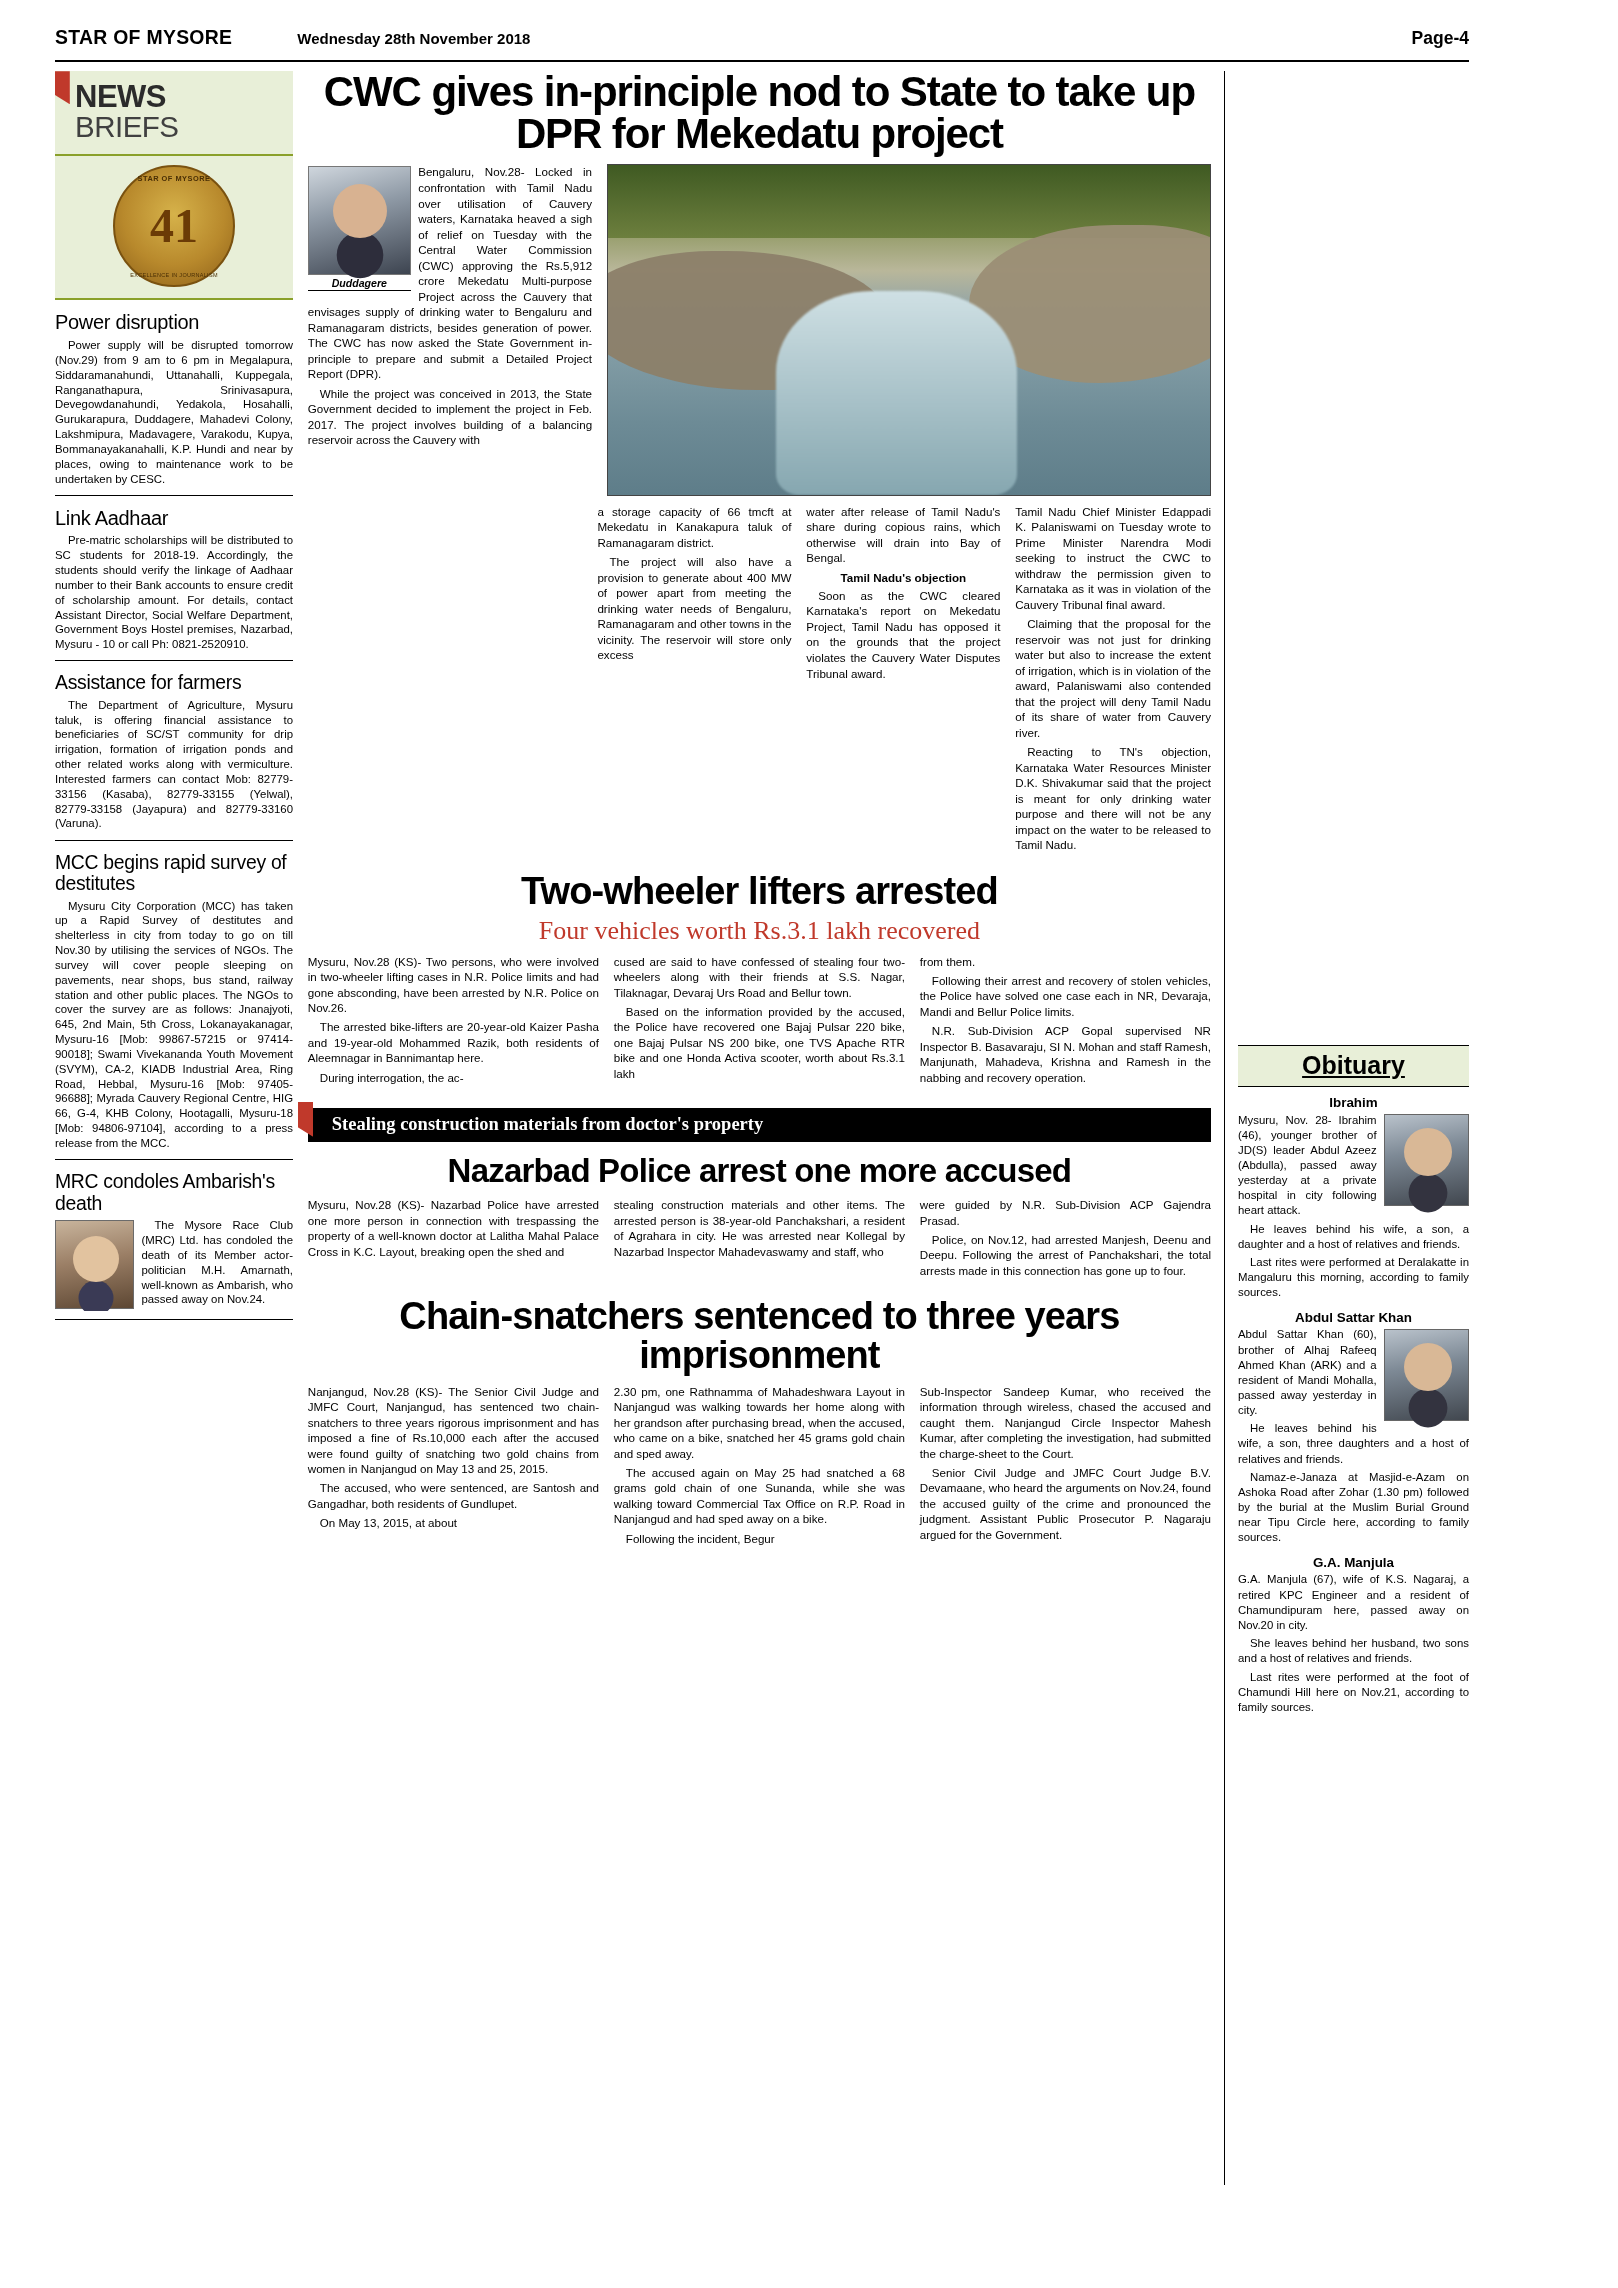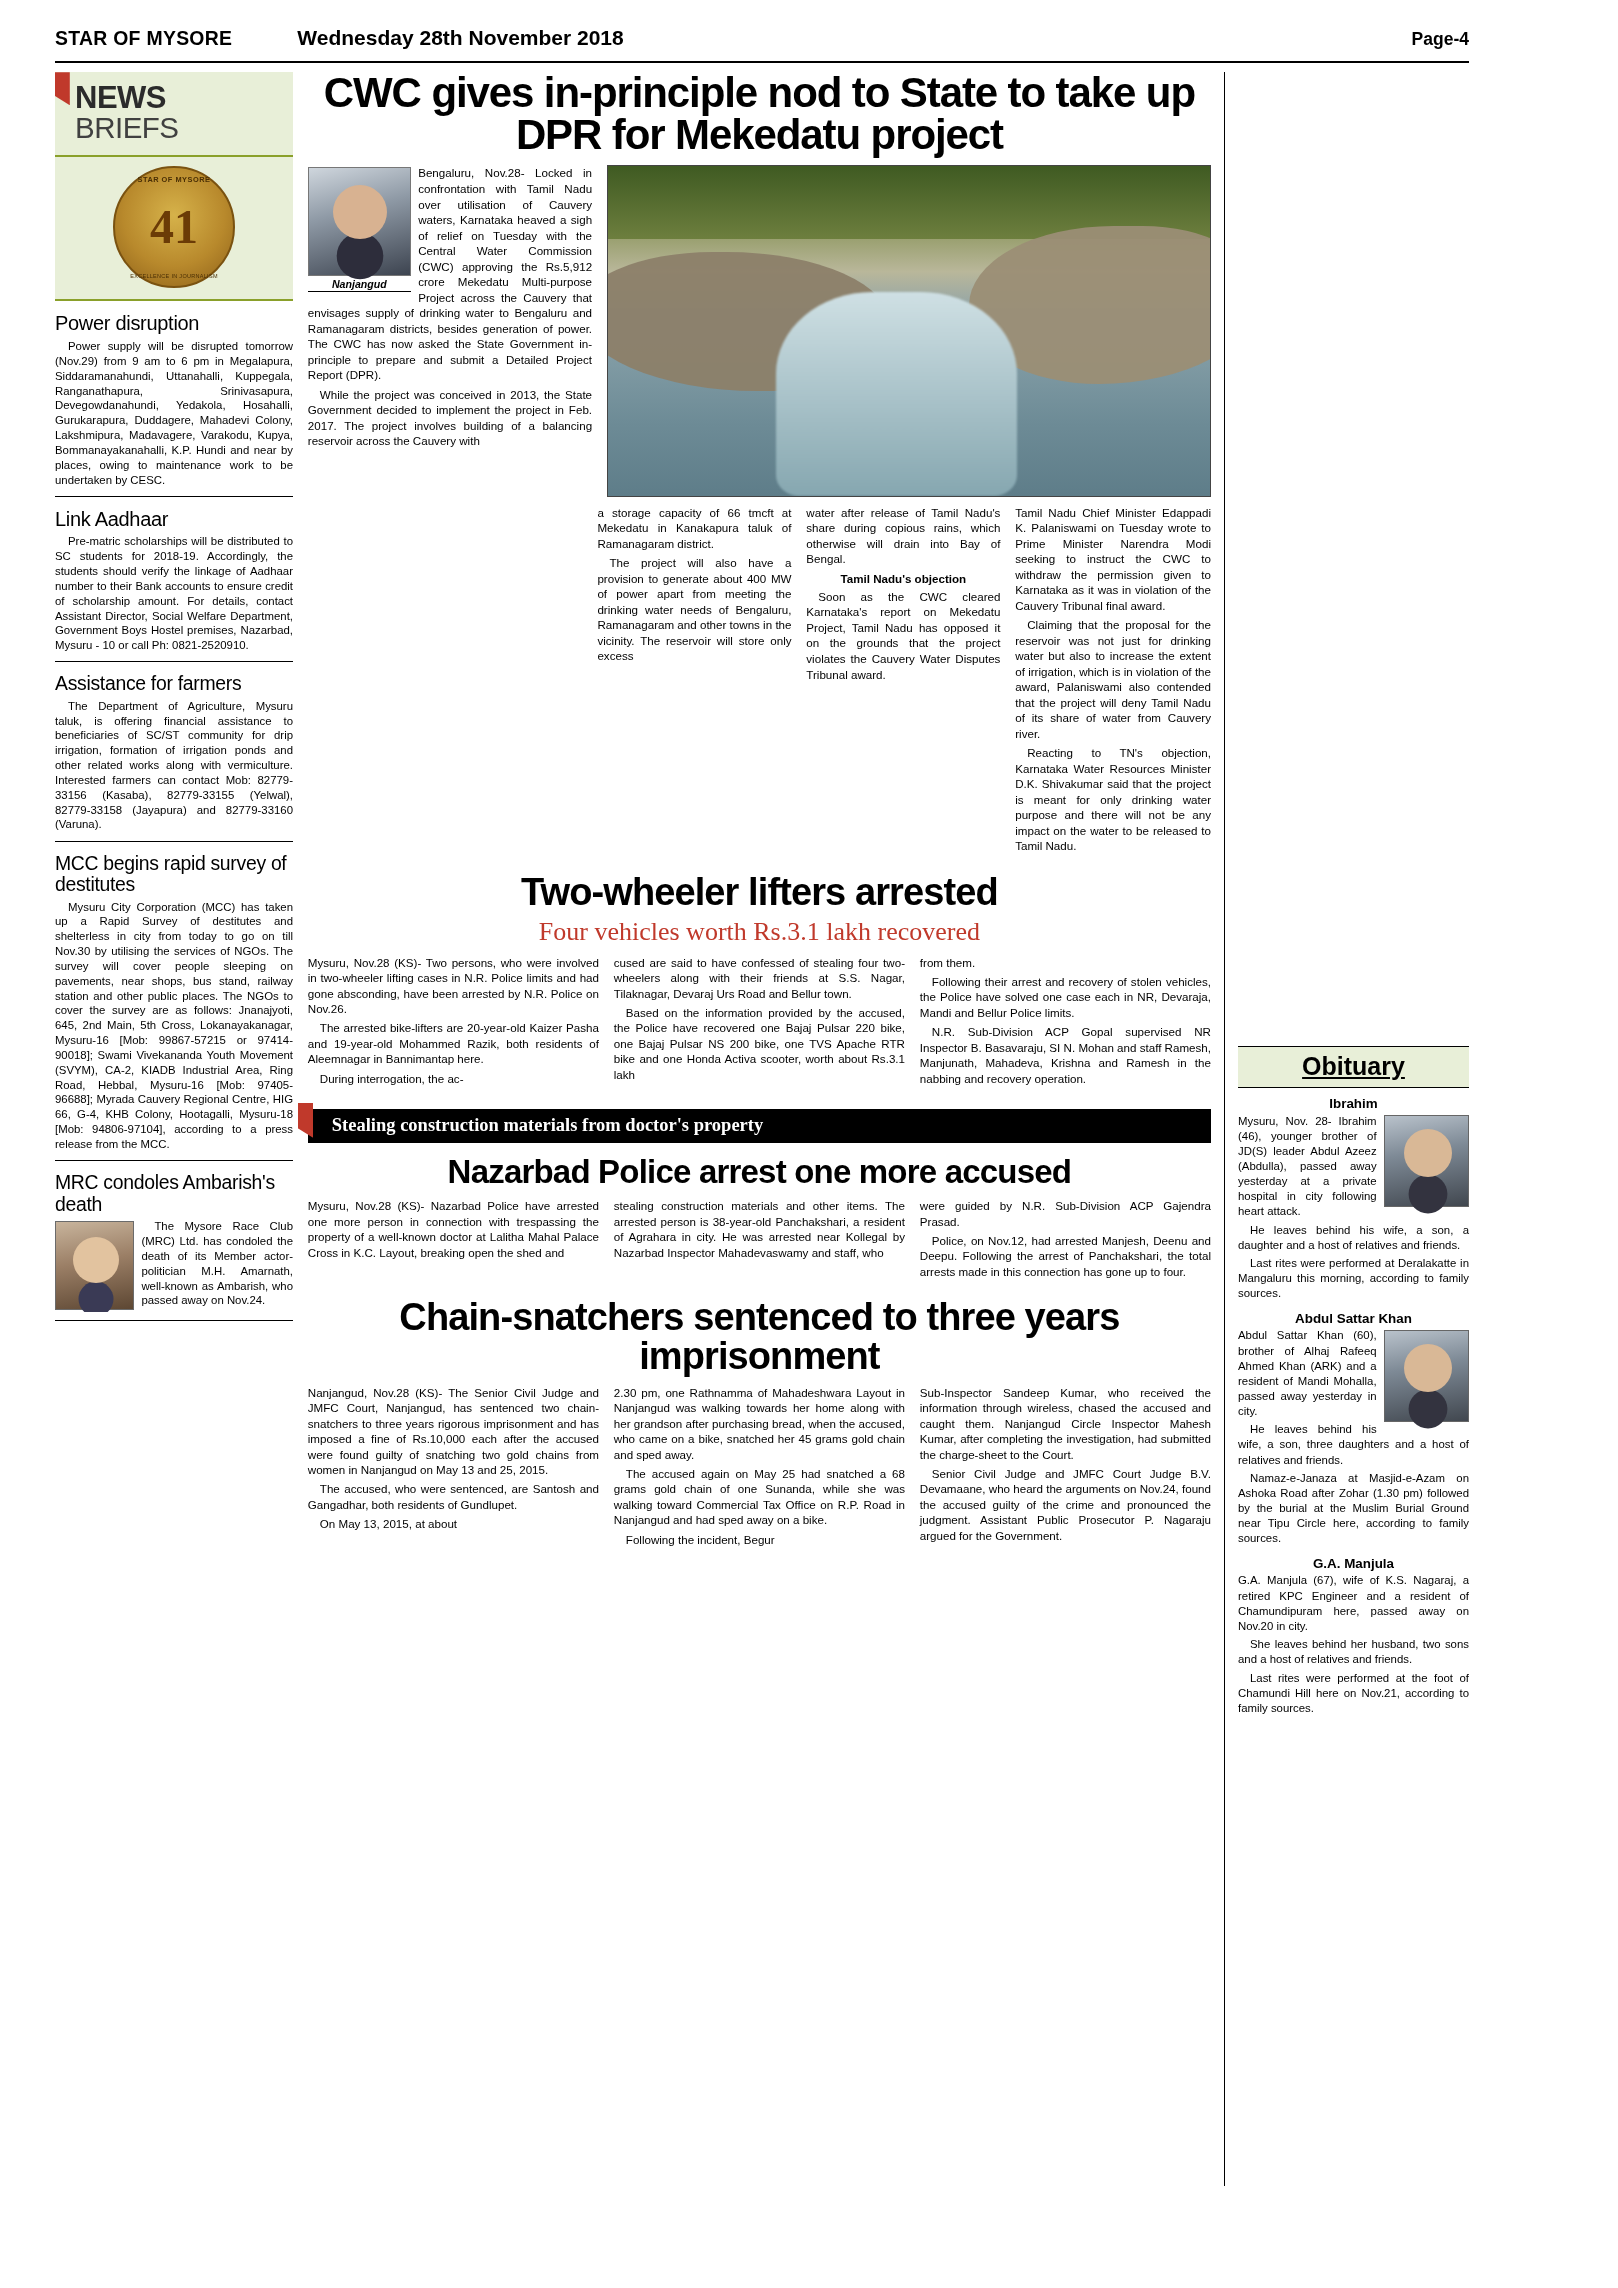--- a/index.html
+++ b/index.html
@@ -9,21 +9,21 @@
     background:#ffffff;
     font-family:"Liberation Sans", sans-serif;
     color:#000;
     position:relative;
   }
   .page { width:1524px; height:2289px; padding:26px 55px 2px 55px; position:relative; }
 
   
   .masthead { display:flex; align-items:baseline; padding-bottom:7.4px; }
   .mast-left { font-weight:bold; font-size:19.4px; letter-spacing:0.3px; }
-  .mast-date { font-weight:bold; font-size:21px; margin-left:65px; }
+  .mast-date { font-weight:bold; font-size:15px; margin-left:65px; }
   .mast-right { margin-left:auto; font-weight:bold; font-size:17.5px; }
   .rule-thick { border-top:2.8px solid #000; margin-top:3.7px; }
 
   
   .content { display:flex; margin-top:9.2px; height:2114px; }
   .col-left { width:238px; flex:0 0 238px; }
   .col-mid  { flex:1 1 auto; padding:0 13px 0 14.8px; }
   .col-right{ width:245px; flex:0 0 245px; padding-left:13px; border-left:0.9px solid #000; }
 
   
@@ -210,21 +210,21 @@
     </div>
 
     <div class="col-mid">
 
       <h1 class="head1">CWC gives in-principle nod to State to take up DPR for Mekedatu project</h1>
 
       <div style="display:flex; gap:14.8px;">
         <div style="width:32%;">
           <div class="shiva-wrap">
             <div class="shiva-photo"></div>
-            <div class="shiva-cap">Nanjangud</div>
+            <div class="shiva-cap">Duddagere</div>
           </div>
           <div style="font-size:11.6px; line-height:1.34; text-align:justify;">
             <p style="margin:0 0 3.7px;">Bengaluru, Nov.28- Locked in confrontation with Tamil Nadu over utilisation of Cauvery waters, Karnataka heaved a sigh of relief on Tuesday with the Central Water Commission (CWC) approving the Rs.5,912 crore Mekedatu Multi-purpose Project across the Cauvery that envisages supply of drinking water to Bengaluru and Ramanagaram districts, besides generation of power. The CWC has now asked the State Government in-principle to prepare and submit a Detailed Project Report (DPR).</p>
             <p style="margin:0 0 3.7px; text-indent:12px;">While the project was conceived in 2013, the State Government decided to implement the project in Feb. 2017. The project involves building of a balancing reservoir across the Cauvery with</p>
           </div>
         </div>
         <div style="width:68%;">
           <div class="river-photo">
             <div class="tree"></div>
               <div class="rock1"></div>

